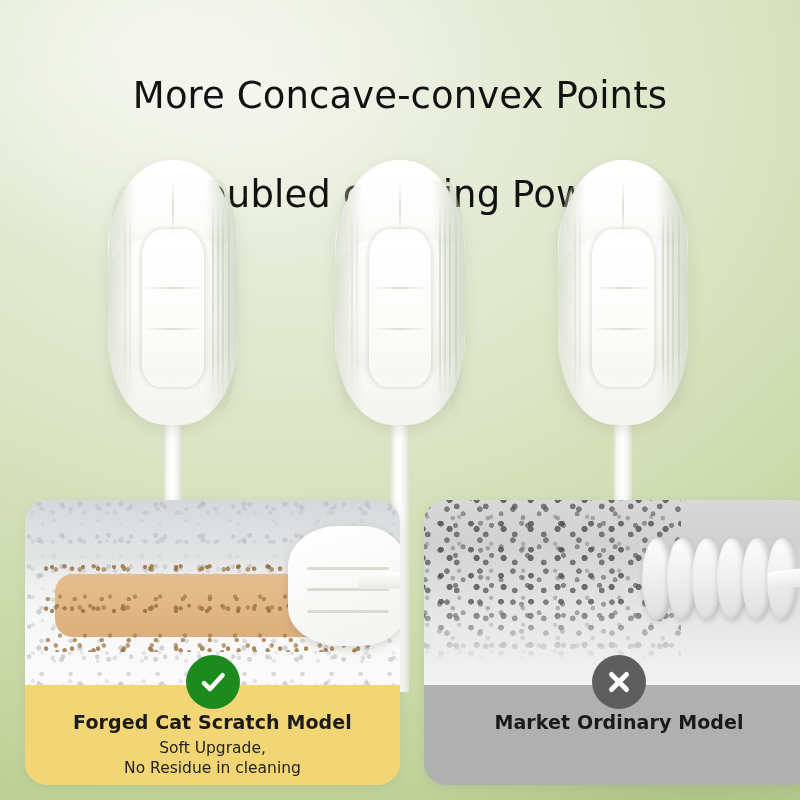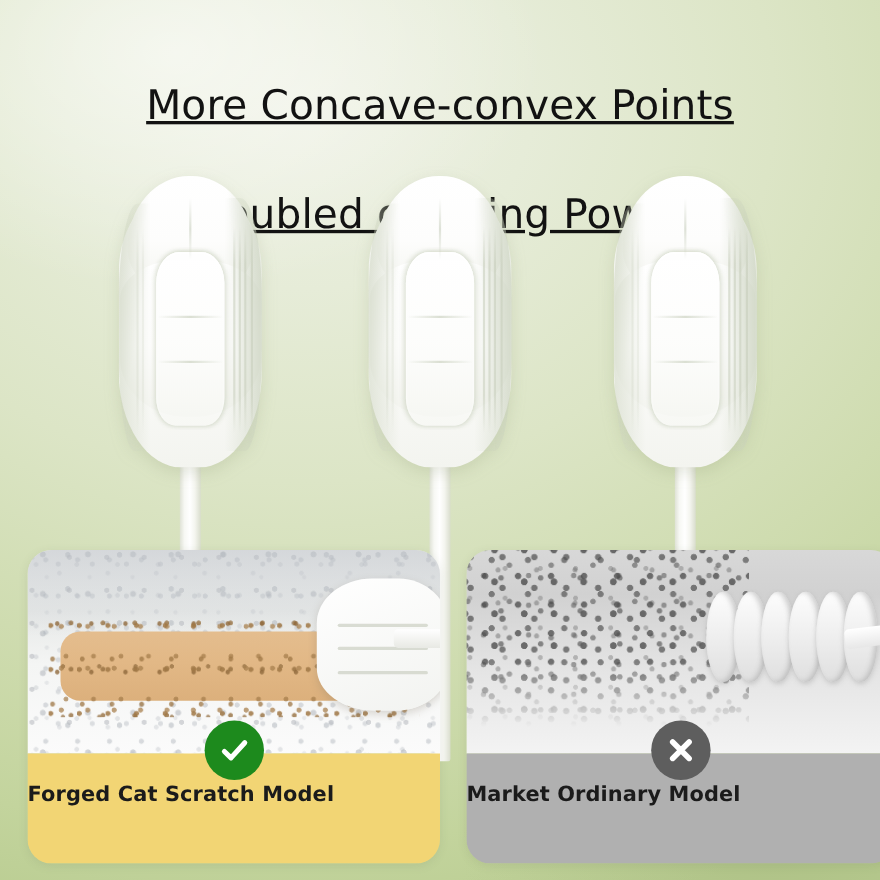--- a/index.html
+++ b/index.html
@@ -33,21 +33,21 @@
   .headline {
     position:absolute; left:0; right:0; top:22px;
     text-align:center;
     color:#121212;
     font-size:37px;
     line-height:1.33;
     letter-spacing:.1px;
     font-weight:400;
     white-space:pre-line;
   }
-  .headline .l1, .headline .l2 { display:block;text-decoration:underline; }
+  .headline .l1, .headline .l2 { display:block; }
 
   
   .sponge { position:absolute; }
   .stick {
     position:absolute;
     left:50%; transform:translateX(-50%);
     top:232px;
     width:19px;
     height:290px;
     background:linear-gradient(90deg,#dfe2d6 0%, #f7f8f4 22%, #ffffff 48%, #f4f5ef 72%, #d9ddcd 100%);
@@ -256,21 +256,21 @@
     background:linear-gradient(180deg,#ffffff,#e6e7e6);
     border-radius:4px;
     transform:rotate(-7deg);
   }
 
   
   .caption {
     position:absolute; left:0; right:0; bottom:0;
     height:100px;
     padding-top:26px;
-    text-align:left;
+    text-align:center;
   }
   .caption.good { background:#f2d574; }
   .caption.bad  { background:#b0b0b0; }
   .cap-title {
     font-size:19px; font-weight:700; color:#1b1b1b;
     letter-spacing:.1px; line-height:1.2;
   }
   .cap-sub {
     margin-top:5px;
     font-size:15.5px; color:#232323; line-height:1.28;
@@ -379,20 +379,22 @@
     </div>
 
     <div class="badge good">
       <svg width="30" height="30" viewBox="0 0 30 30">
         <path d="M6 16.2 L12 22 L24.5 8.2" fill="none" stroke="#ffffff" stroke-width="4.6" stroke-linecap="round" stroke-linejoin="round"></path>
       </svg>
     </div>
 
     <div class="caption good">
       <div class="cap-title">Forged Cat Scratch Model</div>
+      <div class="cap-sub">Soft Upgrade,
+No Residue in cleaning</div>
     </div>
   </div>
 
   <div class="card right">
     <div class="photo bad">
       <div class="rough"></div>
       <div class="brush">
         <div class="brush-ring"></div>
           <div class="brush-ring"></div>
         <div class="brush-ring"></div>

